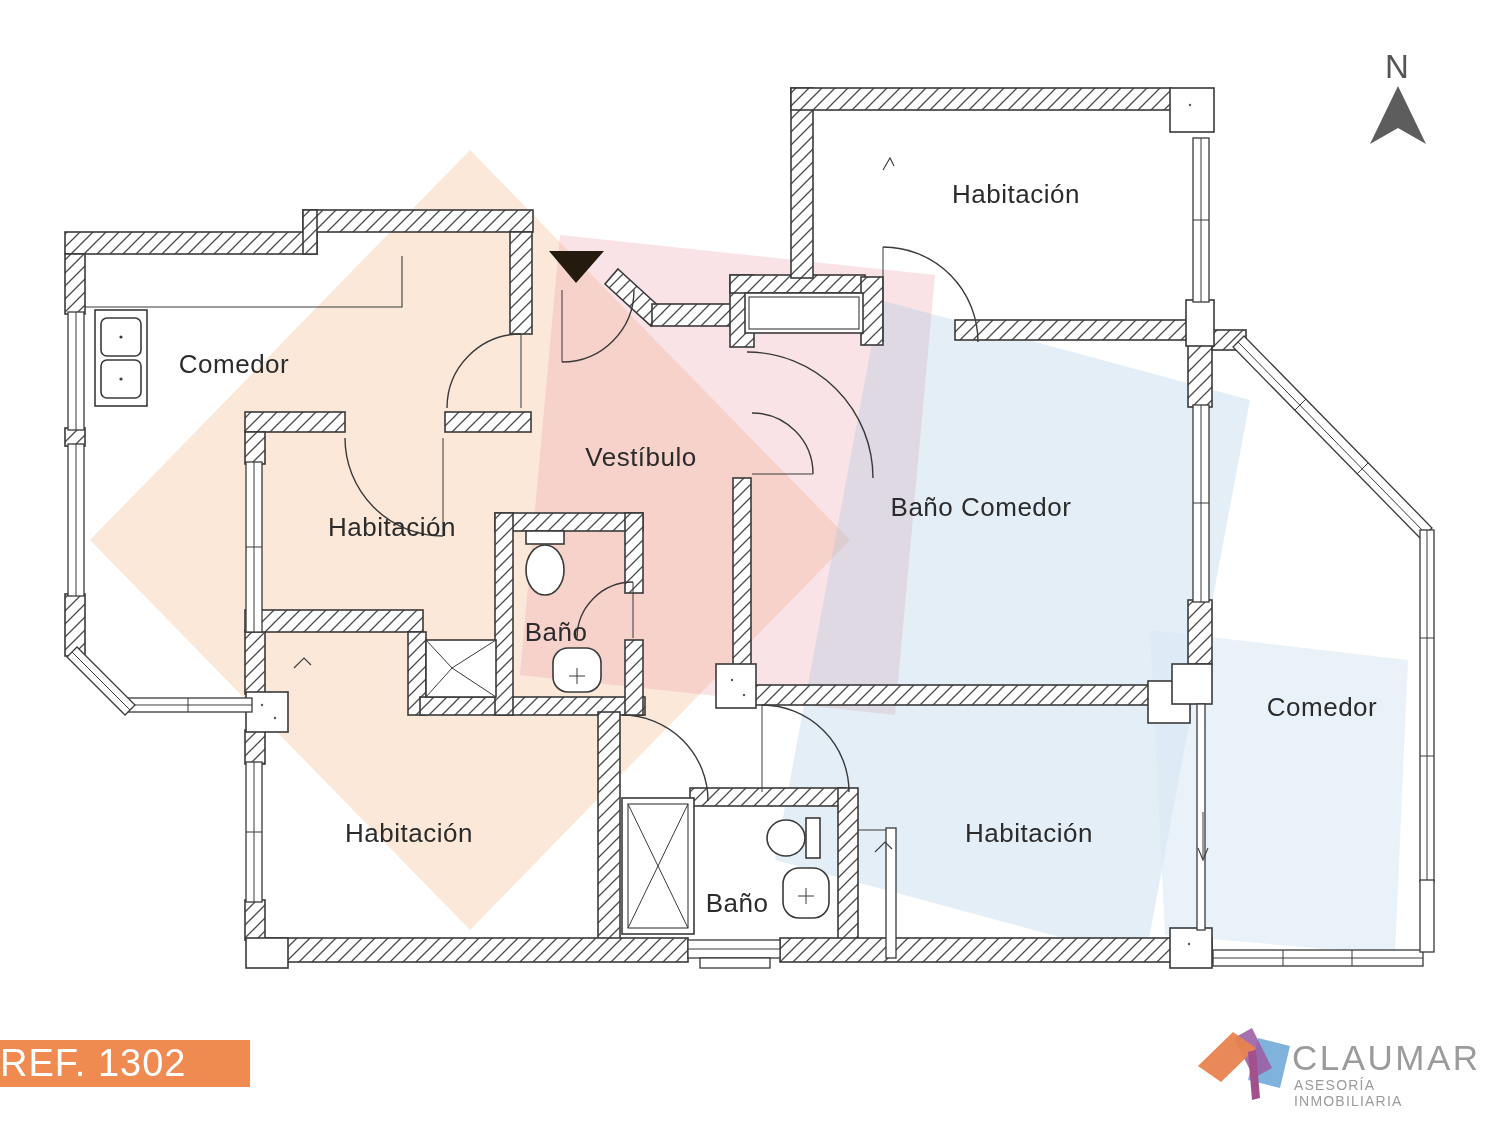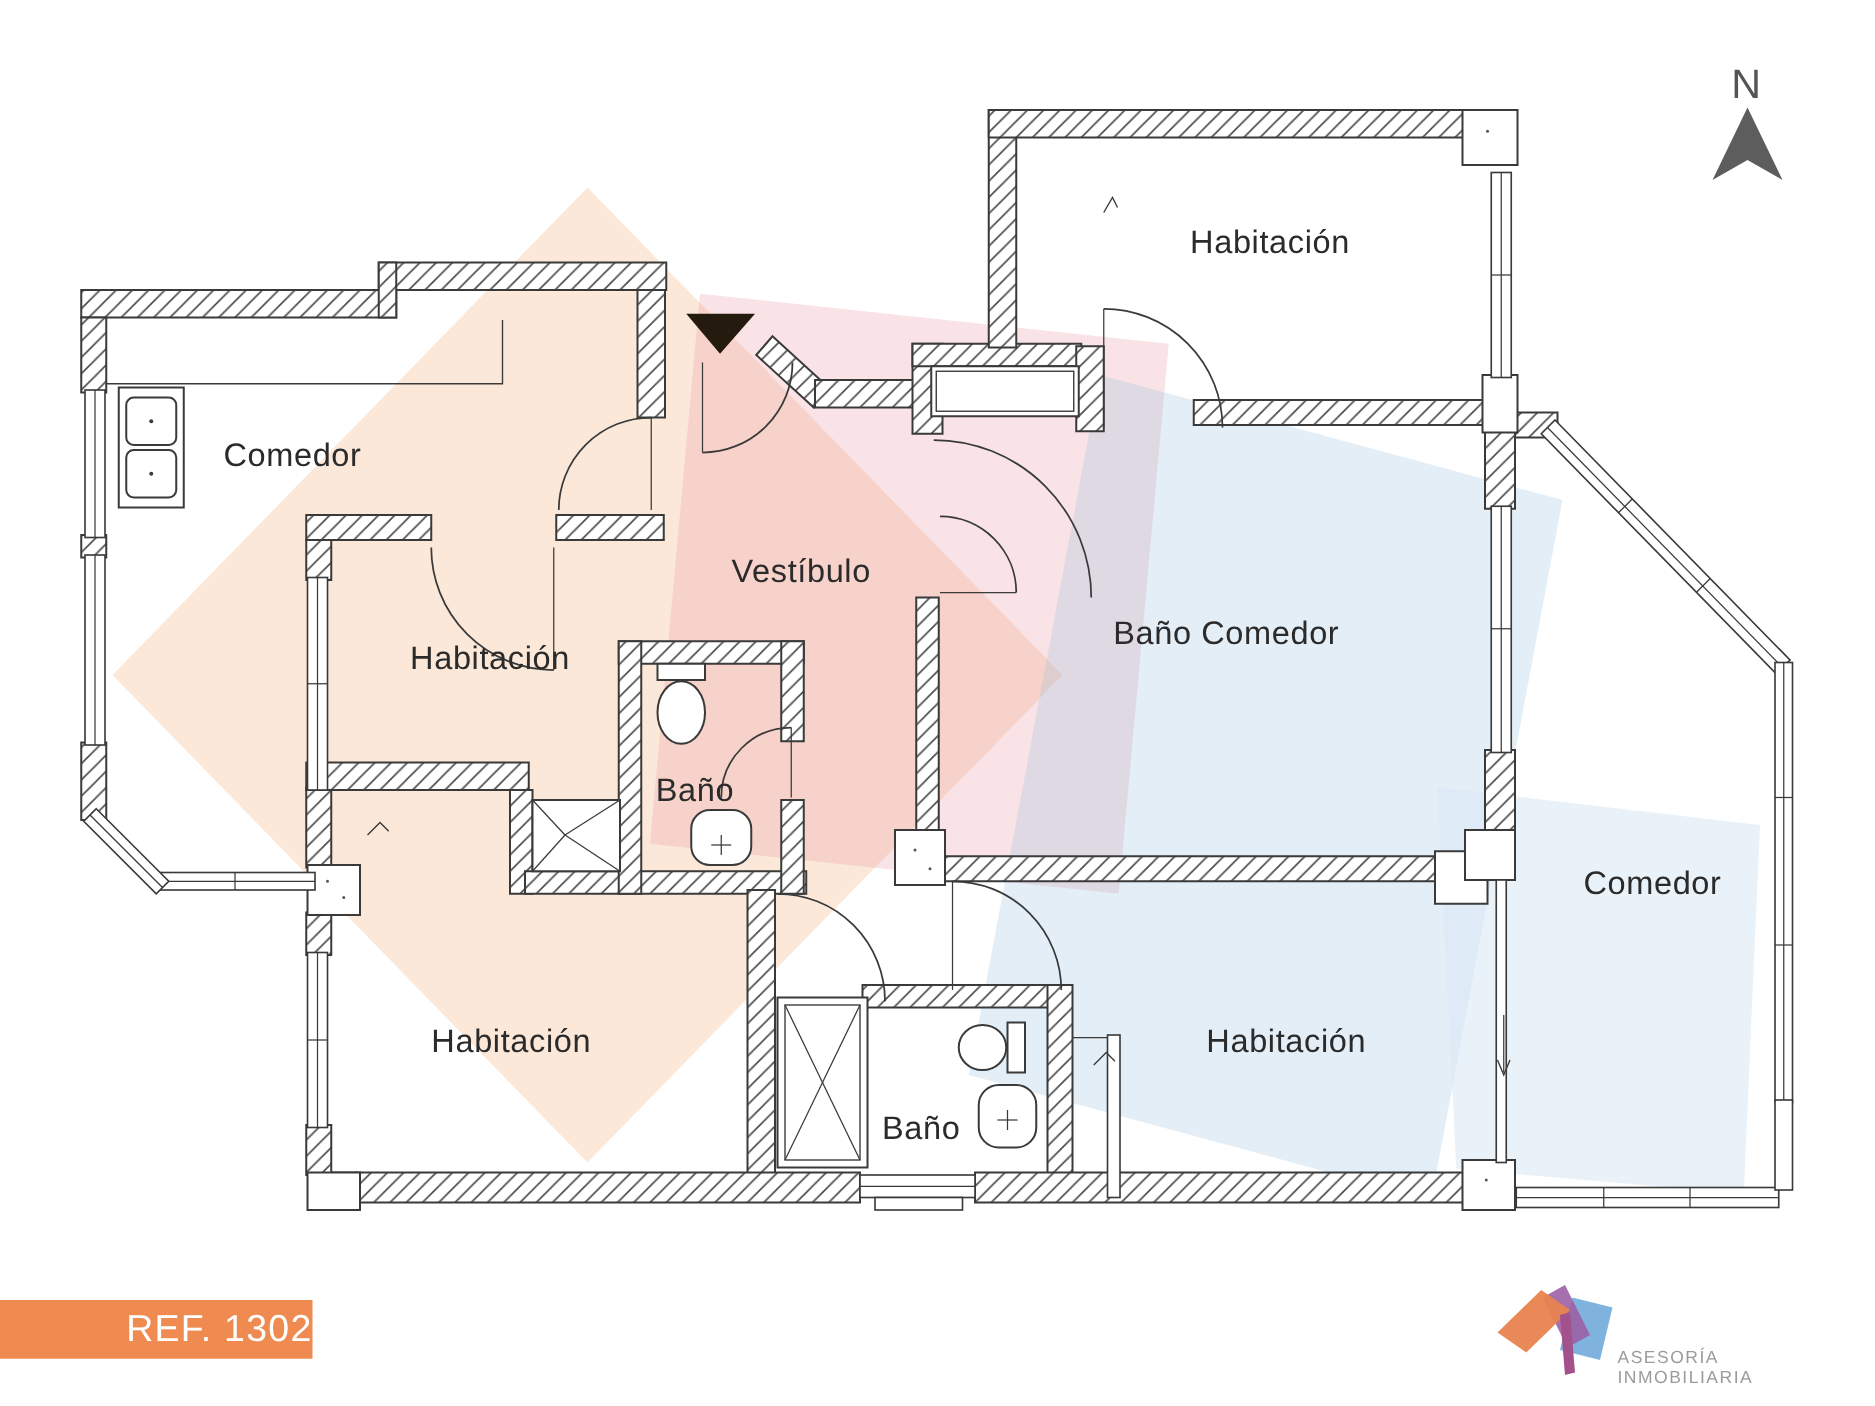--- a/index.html
+++ b/index.html
@@ -4,21 +4,21 @@
 <style>
   html,body{margin:0;padding:0;background:#ffffff;}
   body{width:1500px;height:1125px;position:relative;overflow:hidden;
        font-family:"Liberation Sans", sans-serif;}
   .stage{position:absolute;inset:0;}
   .room-label{position:absolute;transform:translate(-50%,-50%);
       font-size:26px;color:#2b2b2b;white-space:nowrap;letter-spacing:.5px;text-align:center;}
   .north-n{position:absolute;left:1397px;top:48px;transform:translate(-50%,0);
       font-size:33px;color:#555;}
   .ref-badge{position:absolute;left:0;top:1040px;width:250px;height:47px;
-      line-height:47px;text-align:right;font-size:30px;letter-spacing:1px;
+      line-height:47px;text-align:left;font-size:38px;letter-spacing:1px;
       background:#ef8a50;color:#fff;}
   .logo{position:absolute;left:1195px;top:1022px;width:280px;height:90px;}
   .logo-mark{position:absolute;left:0;top:0;}
   .logo-name{position:absolute;left:97px;top:16px;font-size:35px;font-weight:400;
       letter-spacing:2.5px;color:#9b9b9b;}
   .logo-tagline{position:absolute;left:99px;top:55px;font-size:14px;
       letter-spacing:1.2px;color:#9b9b9b;}
   
   .wall{fill:url(#hatch);stroke:#3a3a3a;stroke-width:1.6;}
   .pillar{fill:#ffffff;stroke:#3a3a3a;stroke-width:1.6;}
@@ -263,16 +263,17 @@
 <div class="ref-badge" style="background: rgb(239, 138, 80); color: rgb(255, 255, 255);">REF. 1302</div>
 
 
 <div class="logo">
   <svg class="logo-mark" width="110" height="90" viewBox="0 0 110 90">
     <polygon points="63,16 95,24 85,66 53,58" fill="#7fb3dd"></polygon>
     <polygon points="39,16 57,6 77,46 59,56" opacity="0.9" fill="#9c5fa5"></polygon>
     <polygon points="3,44 38,10 61,26 26,60" opacity="0.95" fill="#e8834e"></polygon>
     <polygon points="53,30 61,28 65,76 57,78" fill="#a3518d"></polygon>
   </svg>
+  <div class="logo-name">CLAUMAR</div>
   <div class="logo-tagline">ASESORÍA INMOBILIARIA</div>
 </div>
 
 </div>
 
 </body></html>

